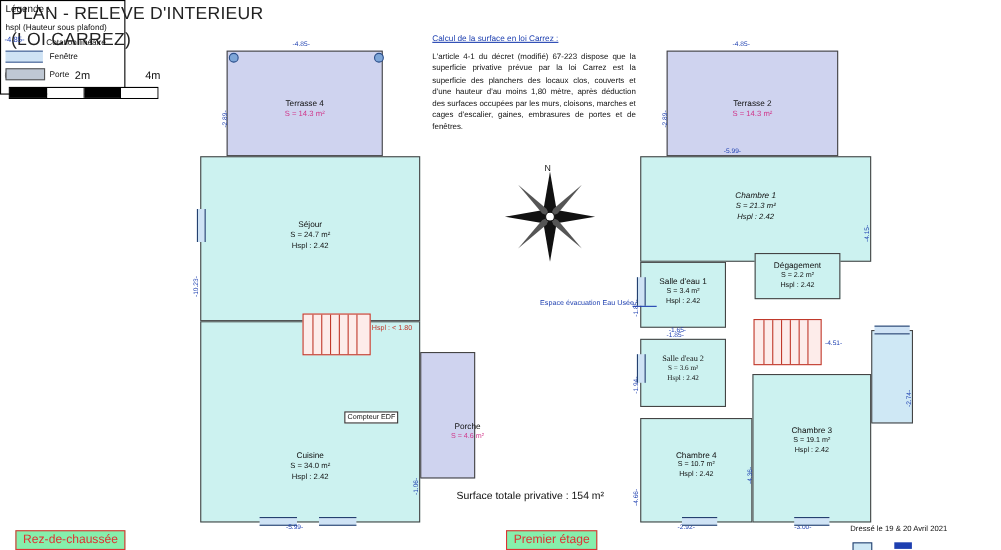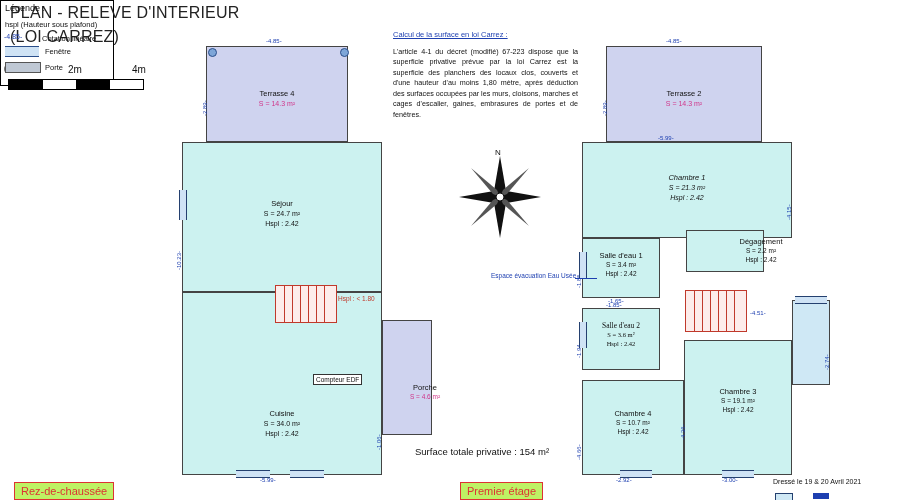--- a/index.html
+++ b/index.html
@@ -28,21 +28,21 @@
   .sw-window{background:linear-gradient(#cfe3f5,#cfe3f5);border-top:1px solid #2a4e8a;border-bottom:1px solid #2a4e8a;}
   .sw-door{background:#bfc8d4;border:1px solid #555;}
 
   
   .note-title{left:393px;top:30px;font-size:7.5px;color:#1d3fb0;text-decoration:underline;}
   .note-body{left:393px;top:47px;width:185px;font-size:7.2px;line-height:1.45;color:#111;text-align:justify;}
 
   .total{left:415px;top:446px;font-size:9.5px;color:#111;}
   .dressed{left:773px;top:478px;font-size:7px;color:#111;}
 
-  .floor-tag{position:absolute;border:1px solid #d33;color:#d33;font-size:11px;padding:2px 6px;background:#bef264;}
+  .floor-tag{position:absolute;border:1px solid #d33;color:#d33;font-size:11px;padding:2px 6px;background:#86efac;}
   .floor-rdc{left:14px;top:482px;}
   .floor-et{left:460px;top:482px;}
 
   
   .plan{position:absolute;}
   .room{position:absolute;border:1px solid #444;background:#ccf2f0;box-sizing:border-box;}
   .terrace{position:absolute;border:1px solid #444;background:#cfd3ef;box-sizing:border-box;}
   .rlabel{position:absolute;text-align:center;font-size:7px;line-height:1.35;color:#111;width:100%;}
   .rlabel b{font-weight:normal;display:block;font-size:7.5px;}
   .rlabel .pink{color:#d0368a;}
@@ -198,21 +198,21 @@
   <div class="room" style="left:2px;top:198px;width:78px;height:60px;">
     <div class="rlabel" style="top:12px;font-size:6.5px;">
       <b>Salle d'eau 1</b>
       <span>S = 3.4 m²</span><br>
       <span>Hspl : 2.42</span>
     </div>
   </div>
   <div class="dimv" style="left:-4px;top:248px;">-1.85-</div>
   <div class="dim" style="left:28px;top:258px;">-1.65-</div>
 
-  <div class="room" style="left:106px;top:190px;width:78px;height:42px;padding-left:36px;">
+  <div class="room" style="left:106px;top:190px;width:78px;height:42px;">
     <div class="rlabel" style="top:6px;font-size:6.5px;">
       <b>Dégagement</b>
       <span>S = 2.2 m²</span><br>
       <span>Hspl : 2.42</span>
     </div>
   </div>
 
   <div class="room" style="left:2px;top:268px;width:78px;height:62px;font-family:Liberation Serif, serif;">
     <div class="rlabel" style="top:12px;font-size:6.5px;">
       <b>Salle d'eau 2</b>

